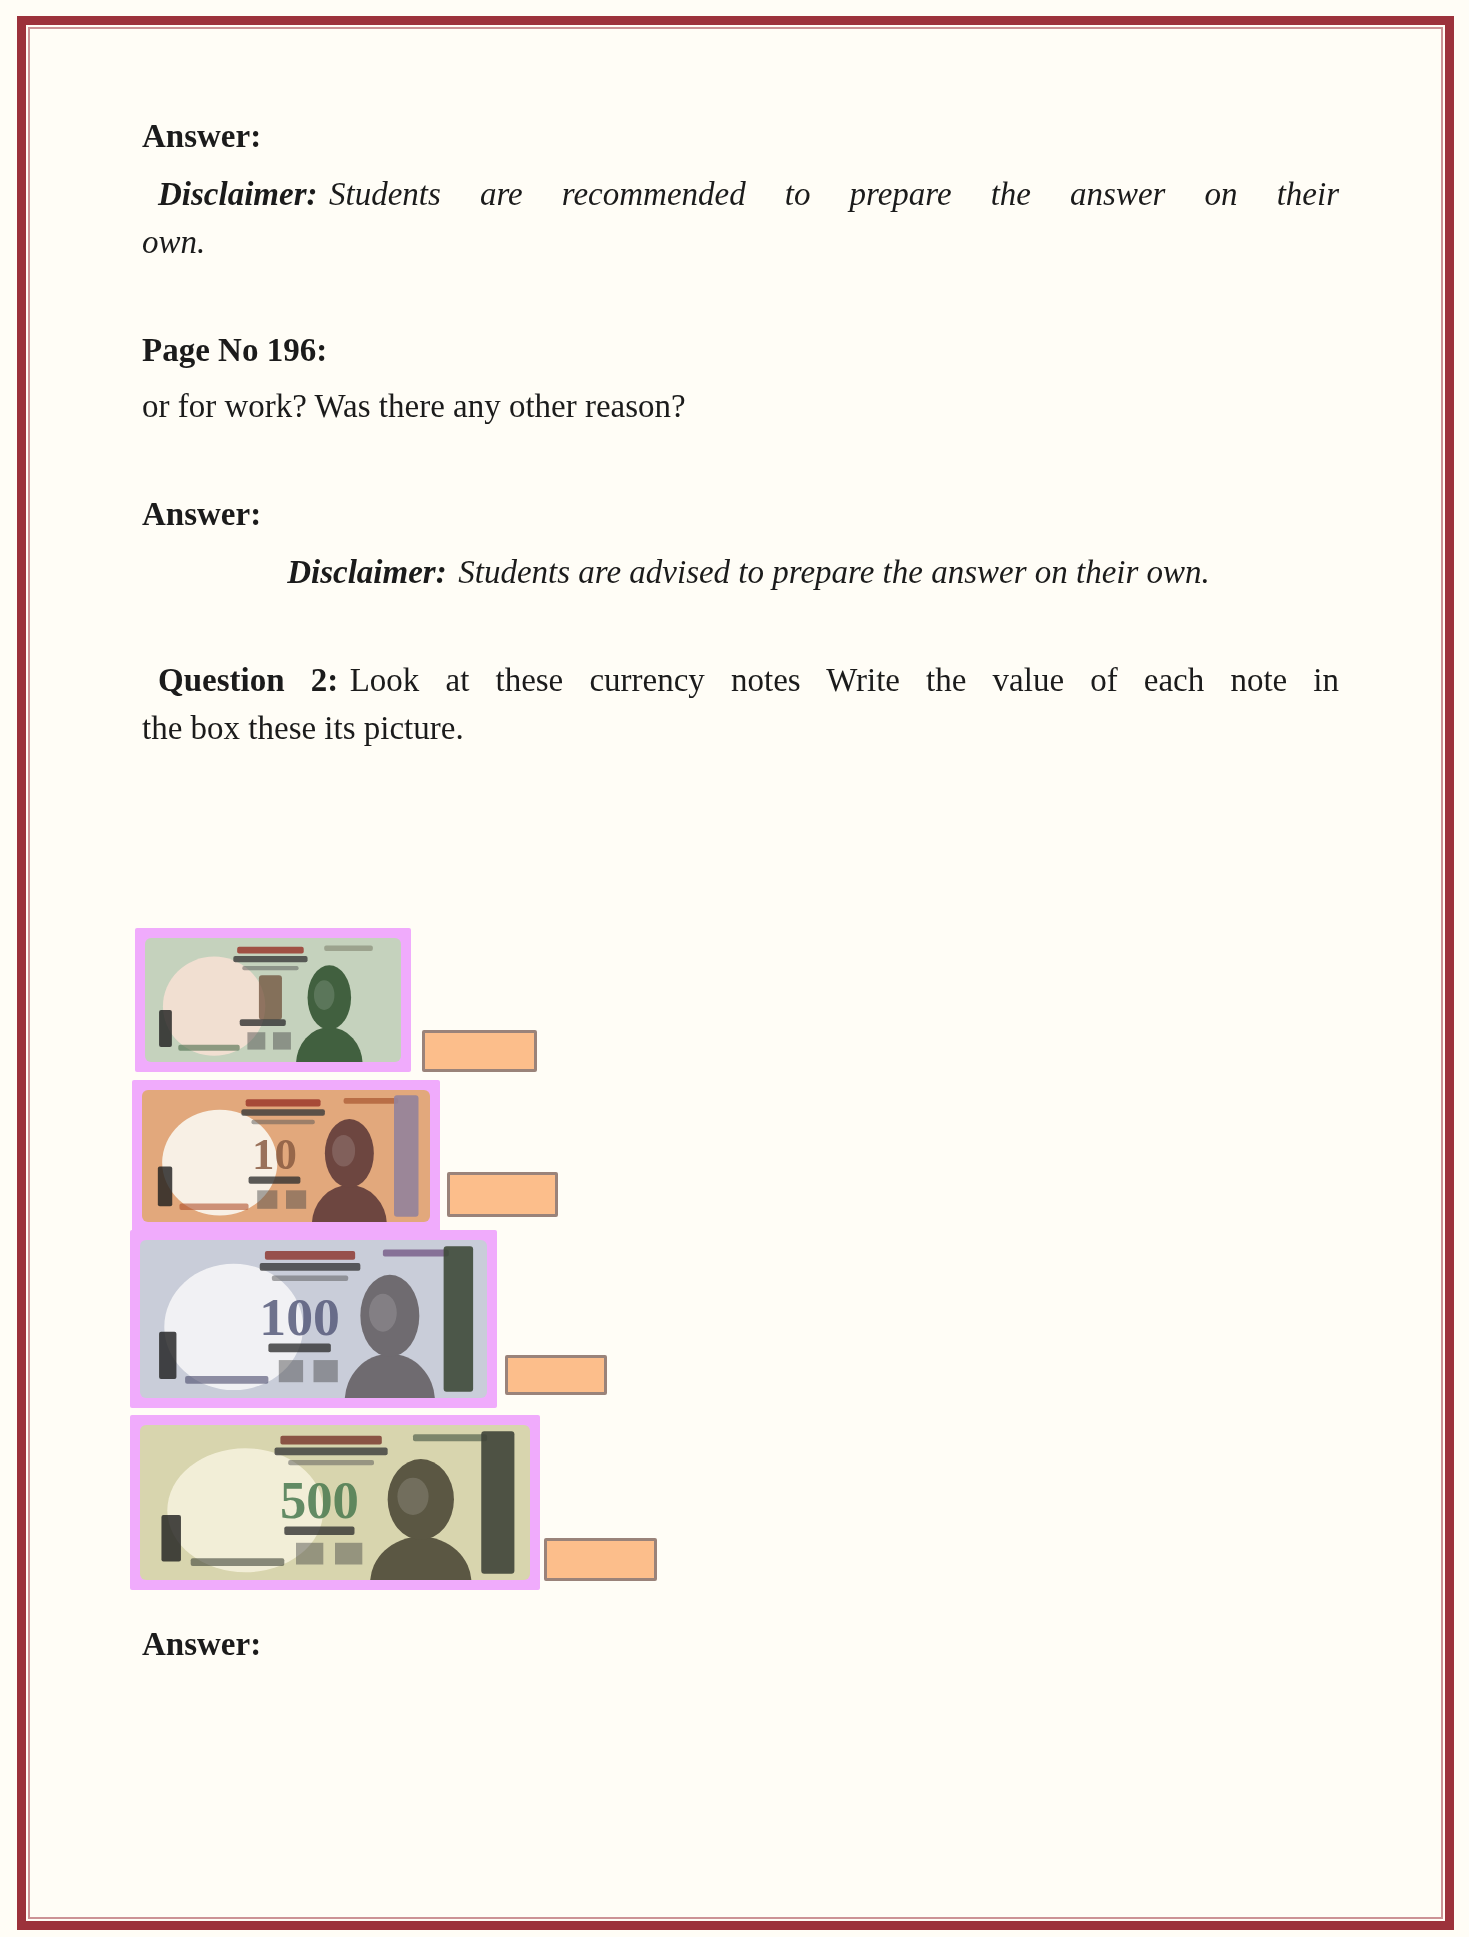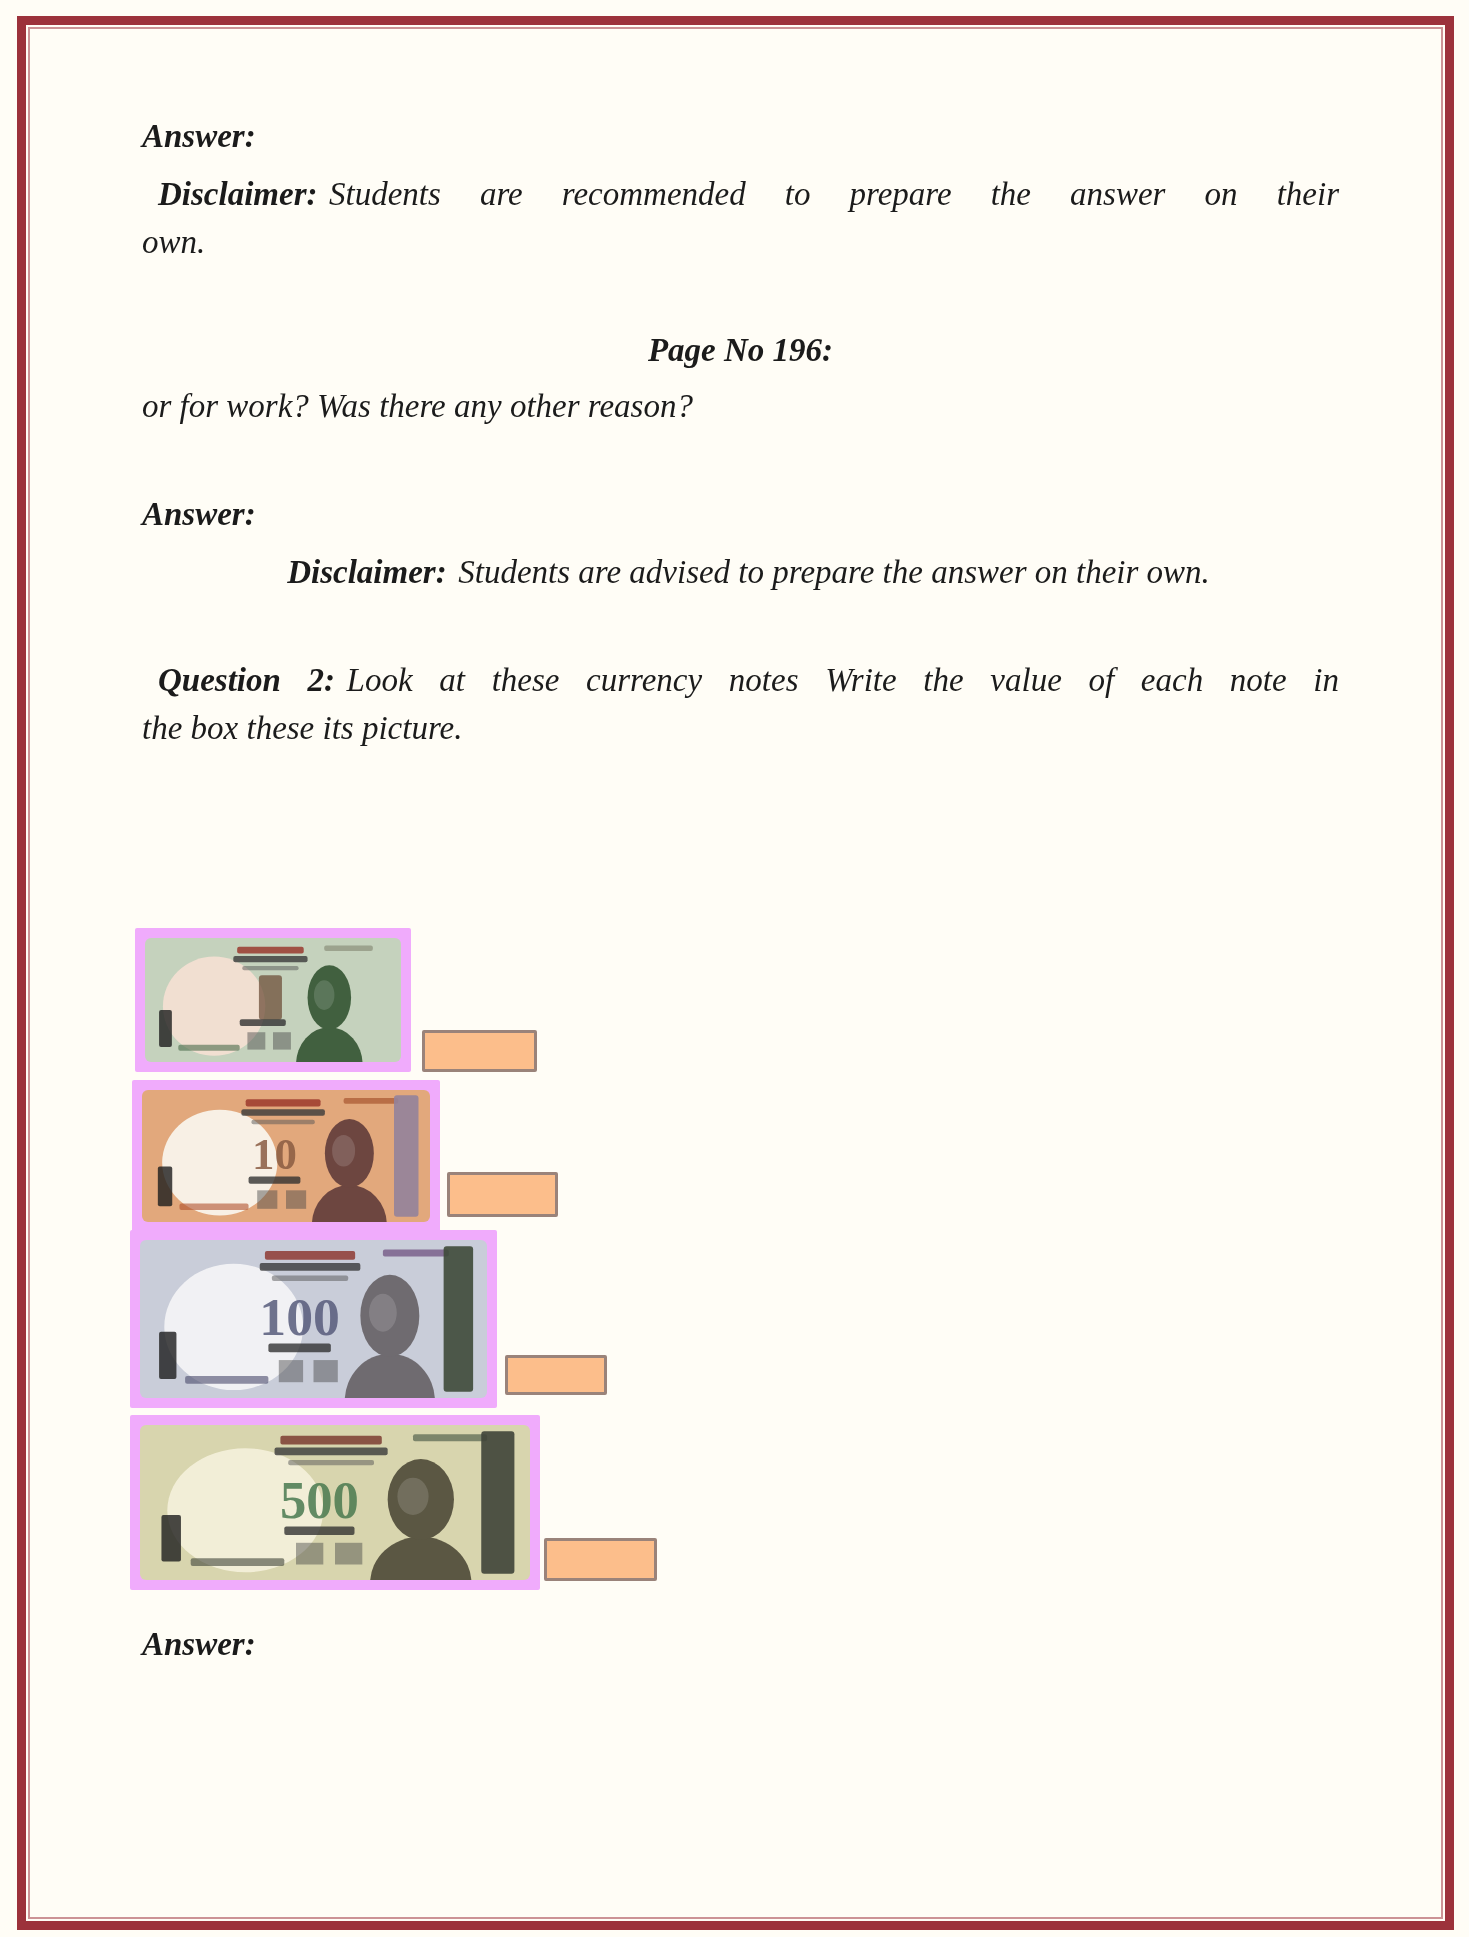--- a/index.html
+++ b/index.html
@@ -24,29 +24,28 @@
     position: absolute;
     left: 2px; top: 2px; right: 2px; bottom: 2px;
     border: 2px solid #cc9396;
   }
   .tb {
     position: absolute;
     left: 142px;
     width: 1197px;
     font-size: 33px;
     line-height: 48px;
-    font-style: italic;
   }
   .bold { font-weight: bold; }
   .italic { font-style: italic; }
   .pfx { font-weight: bold; margin-right: 0.35em; margin-left: 16px; }
   .jline { text-align: justify; text-align-last: justify; }
   #answer1   { top: 112px; }
   #disclaimer1 { top: 170px; }
-  #heading   { top: 326px; text-align: center; font-weight: bold; }
+  #heading   { top: 326px; font-weight: bold; }
   #q1        { top: 382px; }
   #answer2   { top: 490px; }
   #disclaimer2 { top: 548px; text-align: center; }
   #q2        { top: 656px; }
   #answer3   { top: 1620px; }
   .note-photo {
     position: absolute;
     padding: 10px;
     background: #f0abfc;
     border-radius: 2px;

